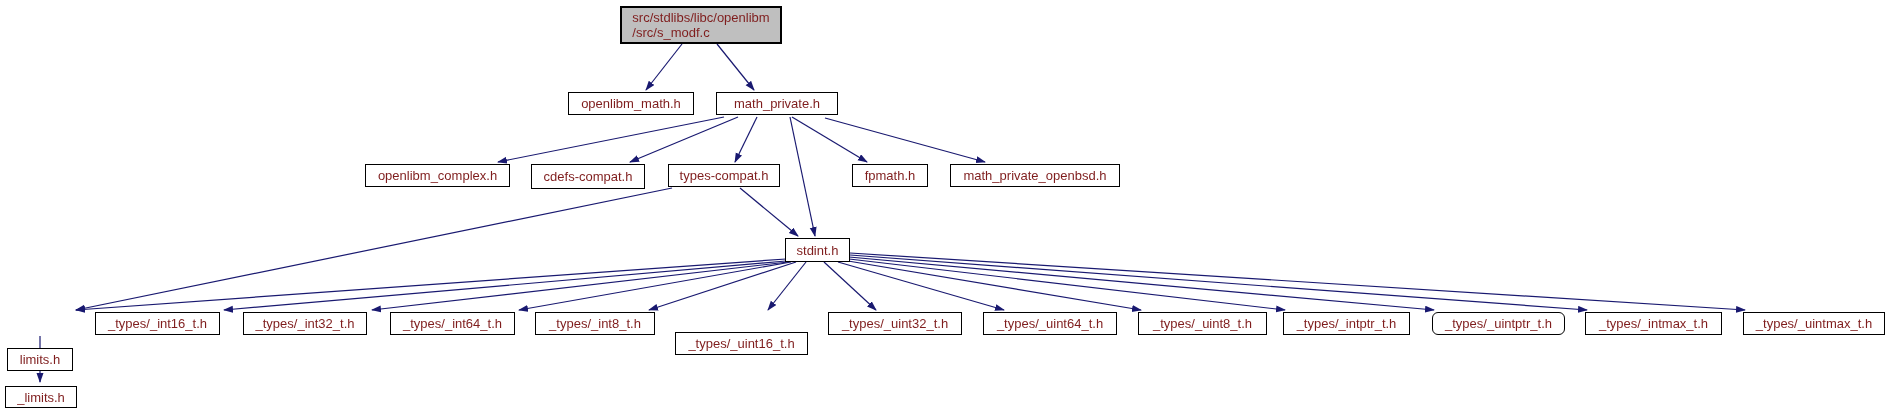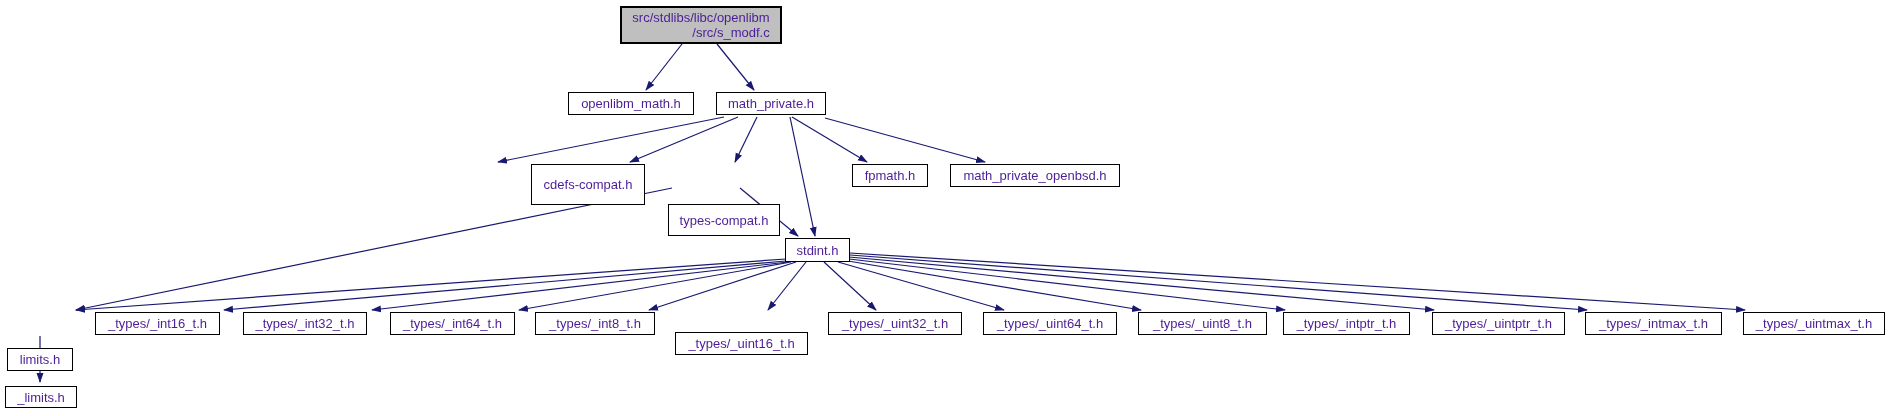--- a/index.html
+++ b/index.html
@@ -14,24 +14,24 @@
     position:absolute;left:0;top:0;width:1891px;height:416px;
   }
   .node{
     position:absolute;
     box-sizing:border-box;
     background:#ffffff;
     border:1px solid #000000;
     display:flex;
     align-items:center;
     justify-content:center;
-    text-align:right;
+    text-align:left;
     font-size:13px;
     line-height:15px;
-    color:#4c1d95;
+    color:#7f1d1d;
     white-space:pre-line;
     cursor:pointer;
   }
   .node.root{
     background:#bfbfbf;
     border-width:2px;
   }
   #edge-layer line{
     stroke-width:1.2;
     fill:none;
@@ -69,33 +69,34 @@
       <line x1="849" y1="259" x2="1285" y2="310" stroke="#191970" marker-end="url(#arrow)"></line>
       <line x1="849" y1="257" x2="1434" y2="310" stroke="#191970" marker-end="url(#arrow)"></line>
       <line x1="850" y1="255" x2="1587" y2="310" stroke="#191970" marker-end="url(#arrow)"></line>
       <line x1="850" y1="253" x2="1745" y2="310" stroke="#191970" marker-end="url(#arrow)"></line>
       <line x1="40" y1="336" x2="40" y2="382" stroke="#191970" marker-end="url(#arrow)"></line>
     </svg>
 
   <div class="node root" style="left: 620px; top: 6px; width: 162px; height: 38px;">src/stdlibs/libc/openlibm
 /src/s_modf.c</div>
   <div class="node" style="left: 568px; top: 92px; width: 126px; height: 23px;">openlibm_math.h</div>
-  <div class="node" style="left: 716px; top: 92px; width: 110px; height: 23px;">math_private.h</div>
-  <div class="node" style="left: 531px; top: 164px; width: 114px; height: 41px;">cdefs-compat.h</div>
-  <div class="node" style="left: 668px; top: 164px; width: 112px; height: 32px; margin-top: 40px;">types-compat.h</div>
+  <div class="node" style="left: 716px; top: 92px; width: 122px; height: 23px;">math_private.h</div>
+  <div class="node" style="left: 365px; top: 164px; width: 145px; height: 23px;">openlibm_complex.h</div>
+  <div class="node" style="left: 531px; top: 164px; width: 114px; height: 25px;">cdefs-compat.h</div>
+  <div class="node" style="left: 668px; top: 164px; width: 112px; height: 23px;">types-compat.h</div>
   <div class="node" style="left: 852px; top: 164px; width: 76px; height: 23px;">fpmath.h</div>
   <div class="node" style="left: 950px; top: 164px; width: 170px; height: 23px;">math_private_openbsd.h</div>
   <div class="node" style="left: 785px; top: 238px; width: 65px; height: 24px;">stdint.h</div>
   <div class="node" style="left: 7px; top: 312px; width: 66px; height: 23px; margin-top: 36px;">limits.h</div>
   <div class="node" style="left: 95px; top: 312px; width: 125px; height: 23px;">_types/_int16_t.h</div>
   <div class="node" style="left: 243px; top: 312px; width: 124px; height: 23px;">_types/_int32_t.h</div>
   <div class="node" style="left: 390px; top: 312px; width: 125px; height: 23px;">_types/_int64_t.h</div>
   <div class="node" style="left: 535px; top: 312px; width: 120px; height: 23px;">_types/_int8_t.h</div>
   <div class="node" style="left: 675px; top: 312px; width: 133px; height: 23px; margin-top: 20px;">_types/_uint16_t.h</div>
   <div class="node" style="left: 828px; top: 312px; width: 134px; height: 23px;">_types/_uint32_t.h</div>
   <div class="node" style="left: 983px; top: 312px; width: 134px; height: 23px;">_types/_uint64_t.h</div>
   <div class="node" style="left: 1138px; top: 312px; width: 129px; height: 23px;">_types/_uint8_t.h</div>
   <div class="node" style="left: 1283px; top: 312px; width: 127px; height: 23px;">_types/_intptr_t.h</div>
-  <div class="node" style="left: 1432px; top: 312px; width: 133px; height: 23px;">_types/_uintptr_t.h</div>
+  <div class="node" style="left: 1432px; top: 312px; width: 133px; height: 23px; border-radius: 6px;">_types/_uintptr_t.h</div>
   <div class="node" style="left: 1585px; top: 312px; width: 137px; height: 23px;">_types/_intmax_t.h</div>
   <div class="node" style="left: 1743px; top: 312px; width: 142px; height: 23px;">_types/_uintmax_t.h</div>
   <div class="node" style="left: 5px; top: 386px; width: 72px; height: 22px;">_limits.h</div>
 </div>
 
 </body></html>

